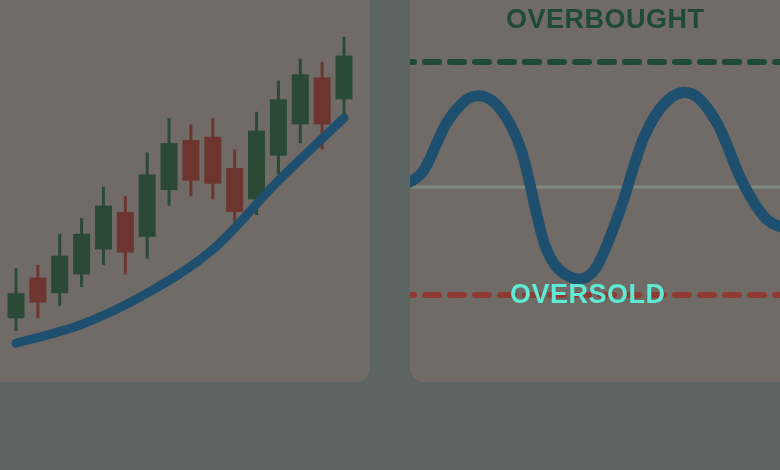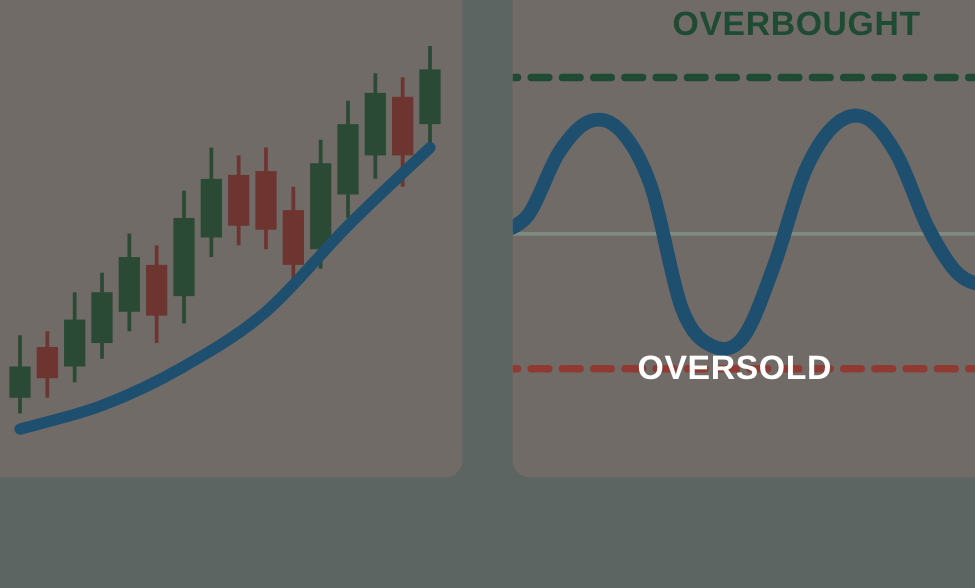--- a/index.html
+++ b/index.html
@@ -49,24 +49,23 @@
     position: absolute;
     font-size: 27px;
     font-weight: bold;
     letter-spacing: 0.5px;
     white-space: nowrap;
   }
   #label-overbought {
     color: #1f4a33;
     left: 96px;
     top: 20px;
-    margin-left: 32px;
   }
   #label-oversold {
-    color: #ffffff;
+    color: #5eead4;
     left: 100px;
     top: 295px;
   }
   #headline {
     position: absolute;
     left: 0;
     top: 218px;
     width: 780px;
     text-align: center;
     direction: rtl;

